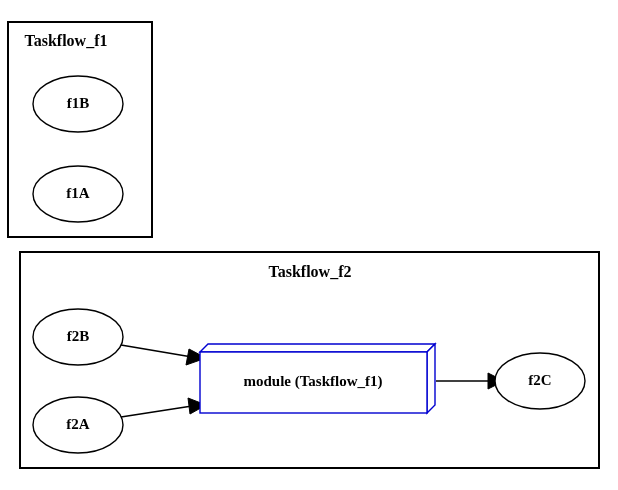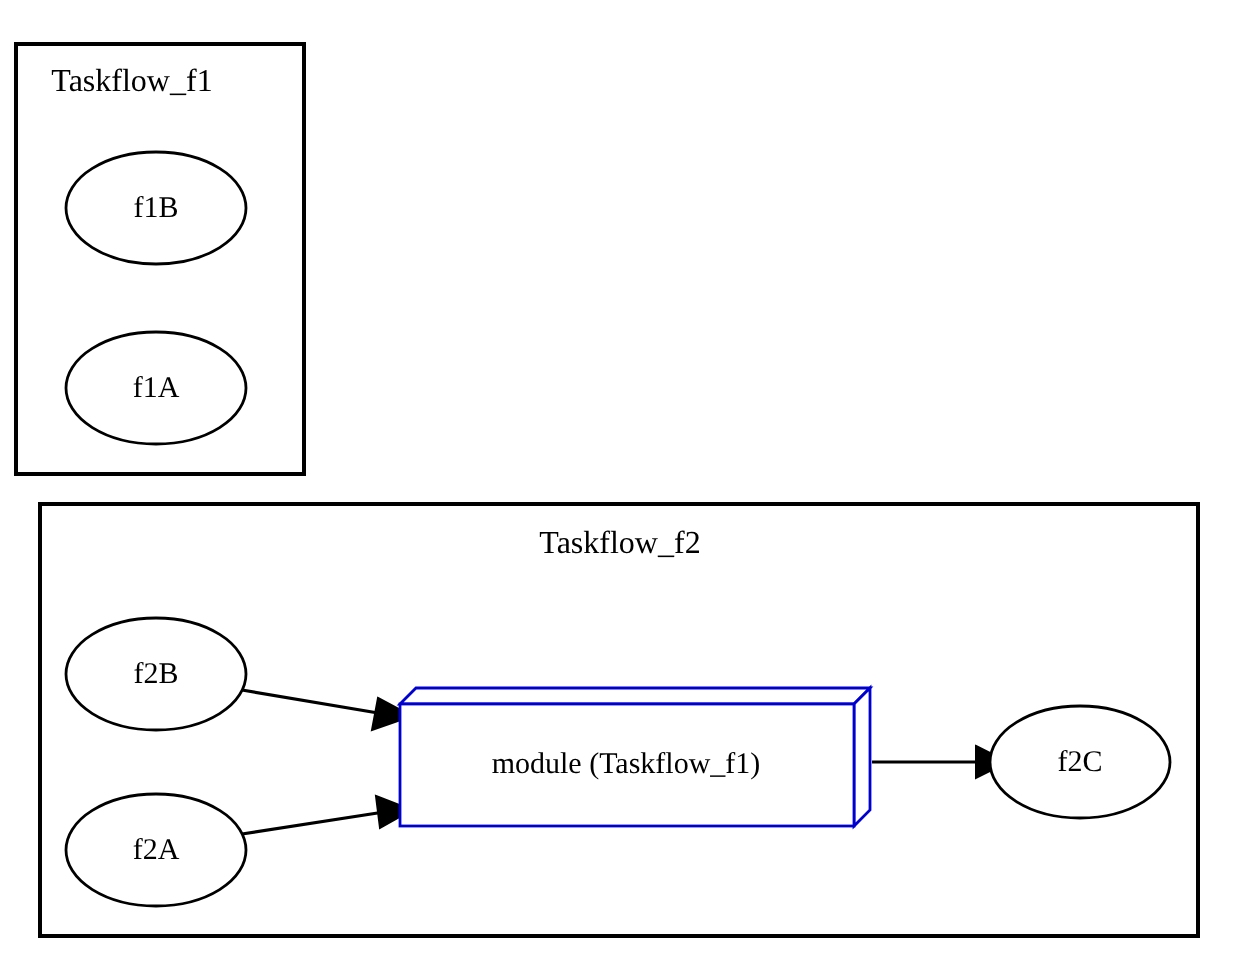--- a/index.html
+++ b/index.html
@@ -12,20 +12,21 @@
     width: 618px;
     height: 490px;
     overflow: hidden;
     font-family: "Liberation Serif", "DejaVu Serif", serif;
   }
   #graph-root {
     position: relative;
     width: 618px;
     height: 396px;
     background: #ffffff;
+    font-weight: bold;
   }
   svg#diagram {
     display: block;
     width: 618px;
     height: 490px;
   }
   .cluster-border {
     fill: none;
     stroke: #000000;
     stroke-width: 2;

